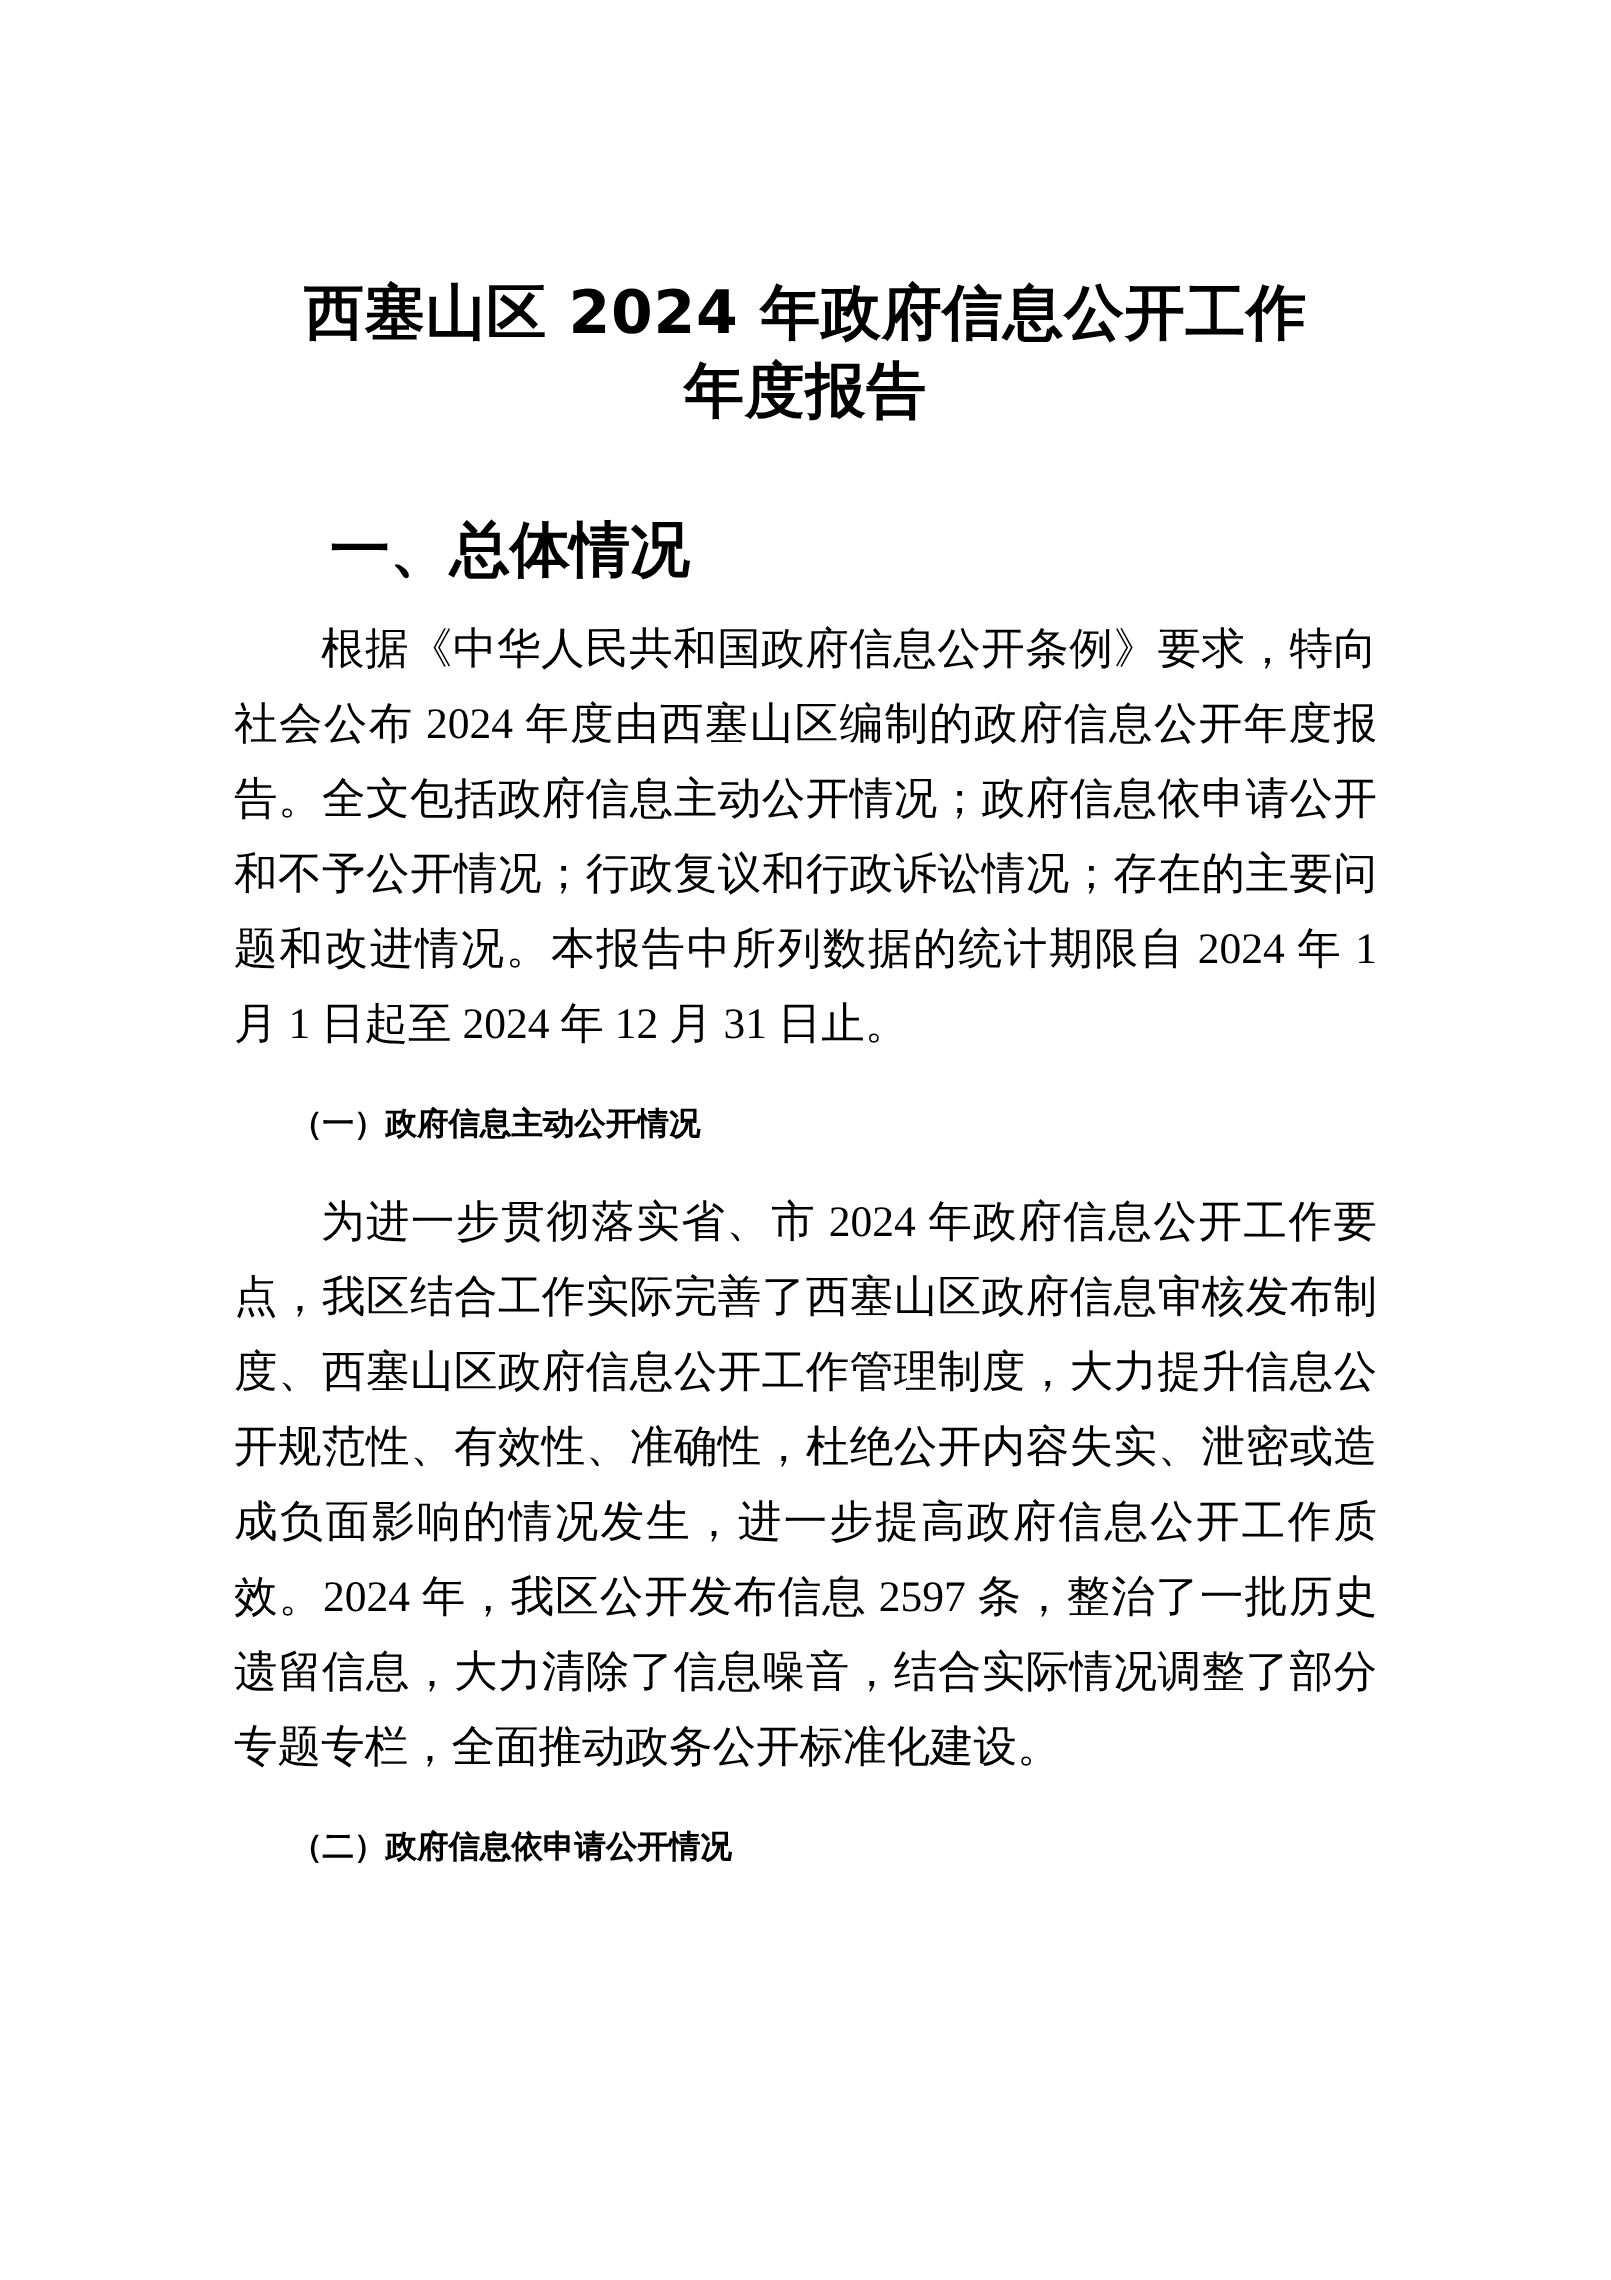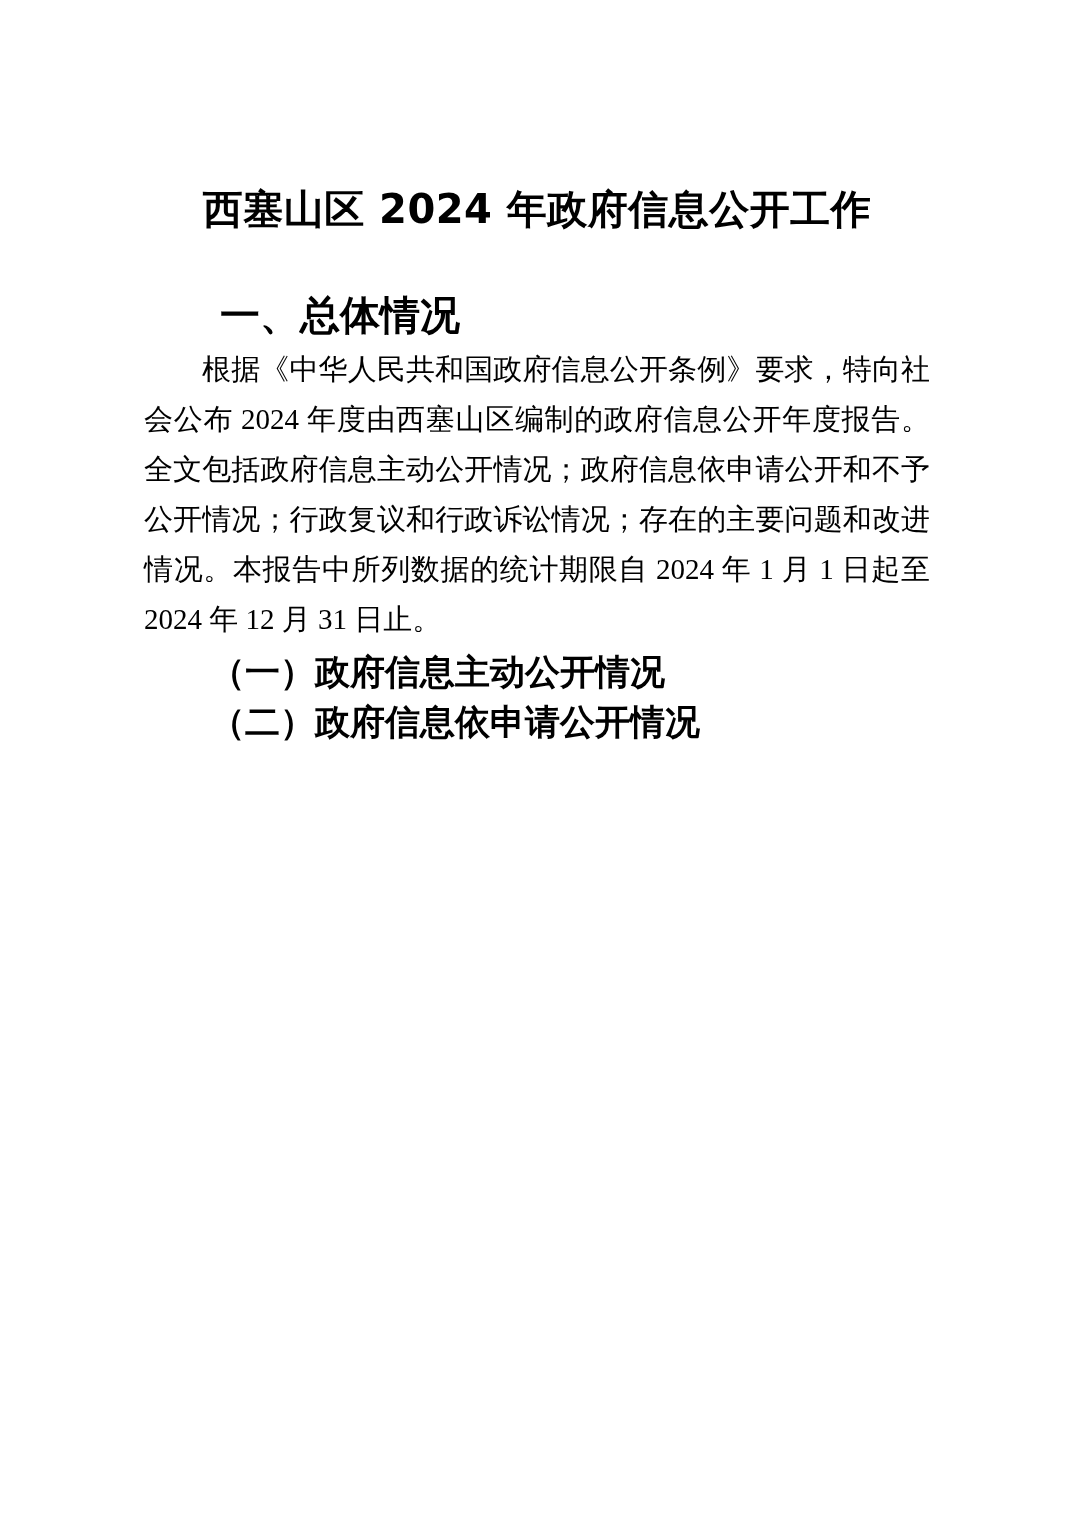--- a/index.html
+++ b/index.html
@@ -30,47 +30,49 @@
     font-family: "DejaVu Sans", "Liberation Sans", sans-serif;
     font-weight: bold;
     font-size: 40px;
     line-height: 50px;
     text-indent: 2em;
     margin: 55px 0 0 0;
   }
   .sub-heading {
     font-family: "Liberation Serif", "DejaVu Serif", serif;
     font-weight: bold;
-    font-size: 35px;
+    font-size: 21px;
     line-height: 50px;
     text-indent: 2em;
-    margin: 0;
+    margin: 12px;
   }
   .para {
     font-size: 29px;
     line-height: 50px;
-    margin: 4px;
+    margin: 16px;
     text-align: justify;
     text-justify: inter-character;
     text-indent: 2em;
     word-break: break-all;
   }
 </style>
 </head>
 <body>
 
 <div class="page">
 
   <div class="doc-title">
     <div>西塞山区 2024 年政府信息公开工作</div>
+    <div>年度报告</div>
   </div>
 
   <div class="section-heading">一、总体情况</div>
 
   <p class="para">根据《中华人民共和国政府信息公开条例》要求，特向社会公布 2024 年度由西塞山区编制的政府信息公开年度报告。全文包括政府信息主动公开情况；政府信息依申请公开和不予公开情况；行政复议和行政诉讼情况；存在的主要问题和改进情况。本报告中所列数据的统计期限自 2024 年 1 月 1 日起至 2024 年 12 月 31 日止。</p>
 
   <div class="sub-heading">（一）政府信息主动公开情况</div>
 
+  <p class="para">为进一步贯彻落实省、市 2024 年政府信息公开工作要点，我区结合工作实际完善了西塞山区政府信息审核发布制度、西塞山区政府信息公开工作管理制度，大力提升信息公开规范性、有效性、准确性，杜绝公开内容失实、泄密或造成负面影响的情况发生，进一步提高政府信息公开工作质效。2024 年，我区公开发布信息 2597 条，整治了一批历史遗留信息，大力清除了信息噪音，结合实际情况调整了部分专题专栏，全面推动政务公开标准化建设。</p>
 
   <div class="sub-heading">（二）政府信息依申请公开情况</div>
 
 
 </div>
 
 </body></html>

